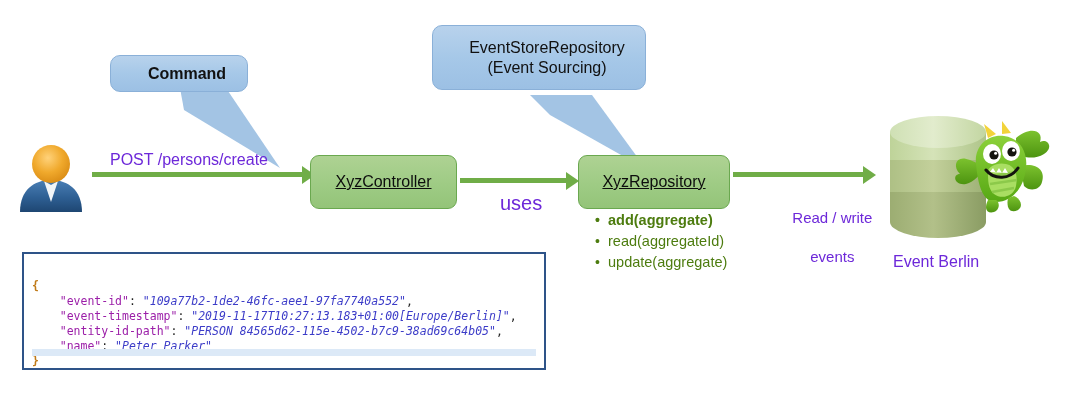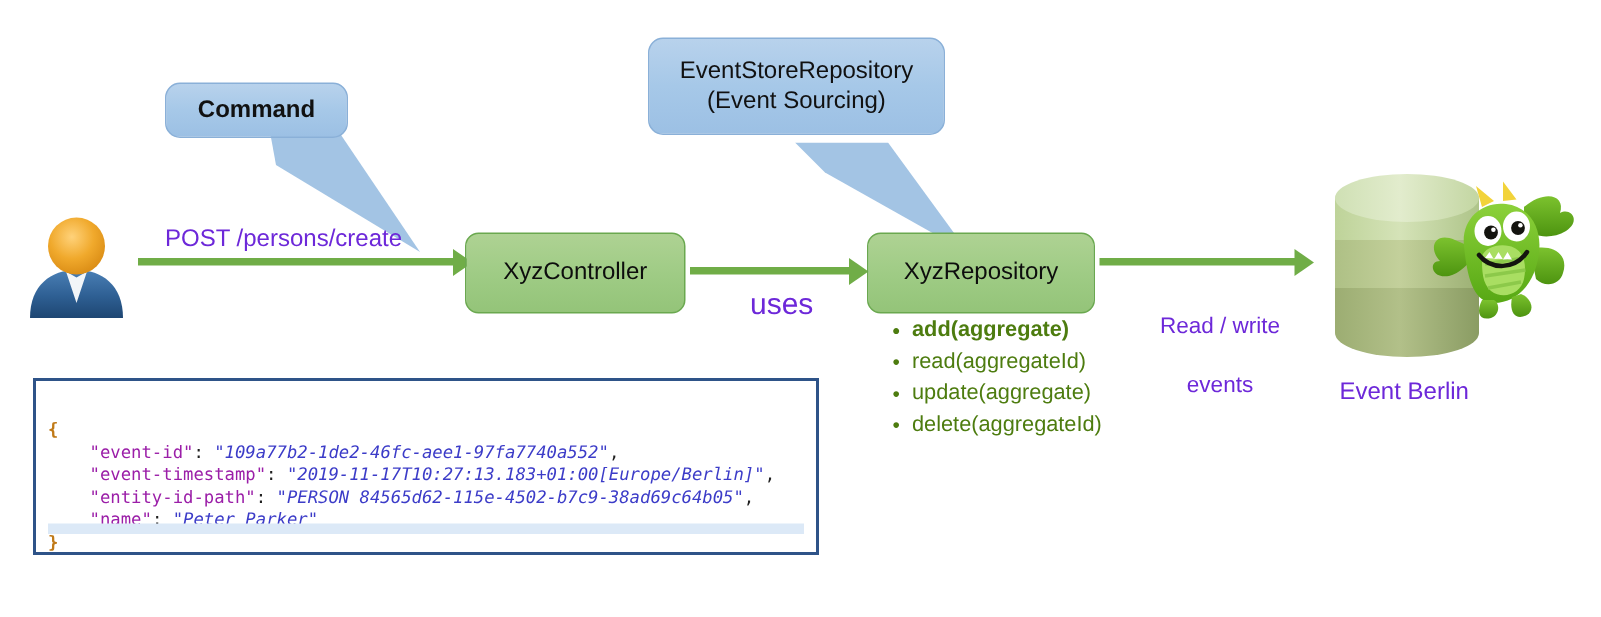--- a/index.html
+++ b/index.html
@@ -26,36 +26,38 @@
     background: linear-gradient(to bottom, #b8d2ec 0%, #a6c8e8 50%, #9cc0e4 100%);
     border: 1px solid #8ab0d8;
     color: #111111;
     text-align: center;
     display: flex;
     flex-direction: column;
     align-items: center;
     justify-content: center;
     line-height: 1.25;
     z-index: 5;
+    padding-left: 16px;
   }
   .callout-line { display: block; white-space: nowrap; }
 
   .callout-tail { position: absolute; z-index: 4; }
 
   
   .procbox {
     position: absolute;
     border-radius: 9px;
     background: linear-gradient(to bottom, #aed293 0%, #9ecb84 55%, #94c479 100%);
     border: 1px solid #6aa84f;
     display: flex;
     align-items: center;
     justify-content: center;
     color: #0d0d0d;
     z-index: 6;
+    text-decoration: underline;
   }
 
   
   .arrow-shaft {
     position: absolute;
     background: #70ad47;
     height: 5px;
     z-index: 3;
   }
   .arrow-head {
@@ -193,26 +195,25 @@
   <div class="label" style="left:500px; top:190px; font-size:20px;">uses</div>
 
   <div class="procbox" style="left:578px; top:155px; width:150px; height:52px; font-size:16px;justify-content:center;">
       <span>XyzRepository</span>
     </div>
 
   <ul class="bullets" style="left:592px; top:210px;">
     <li class="strong">add(aggregate)</li>
     <li>read(aggregateId)</li>
     <li>update(aggregate)</li>
-    <li>delete(aggregateId)</li>
   </ul>
 
   <div class="arrow-shaft" style="left:733px; top:172px; width:132px;"></div>
   <div class="arrow-head" style="left:863px; top:165.5px;"></div>
-  <div class="label center" style="left:750px; top:188px; width:110px; font-size:15px;">
+  <div class="label center" style="left:769px; top:188px; width:110px; font-size:15px;">
     <span>Read / write</span><br>
     <span>events</span>
   </div>
 
   <svg class="db" style="left:888px; top:112px;" width="100" height="132" viewBox="0 0 100 132">
     <defs>
       <linearGradient id="bandTop" x1="0" y1="0" x2="1" y2="0">
         <stop offset="0%" stop-color="#cfe0b4"></stop>
         <stop offset="45%" stop-color="#e2eccd"></stop>
         <stop offset="100%" stop-color="#c3d6a2"></stop>

